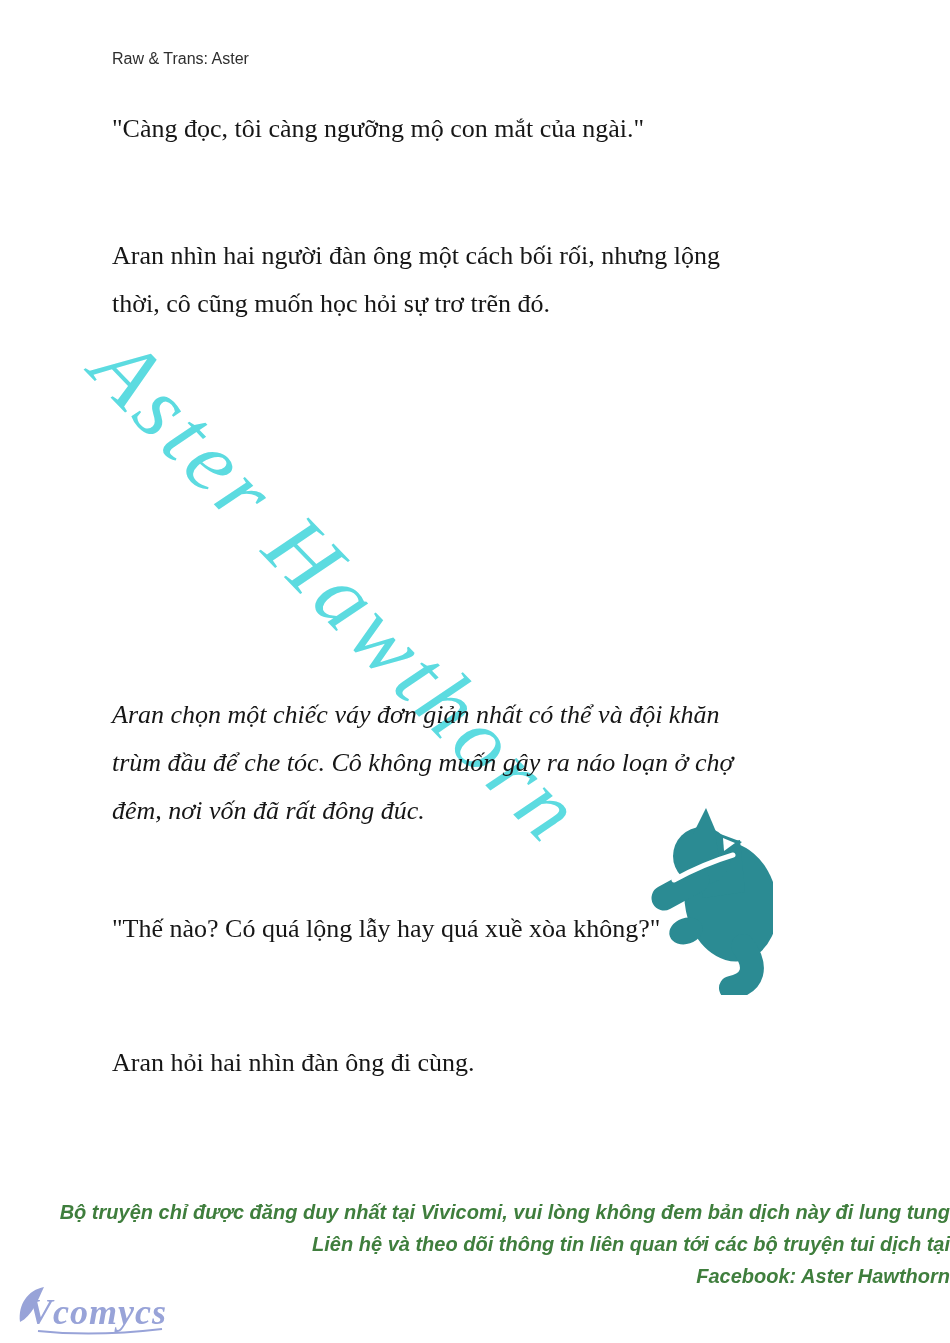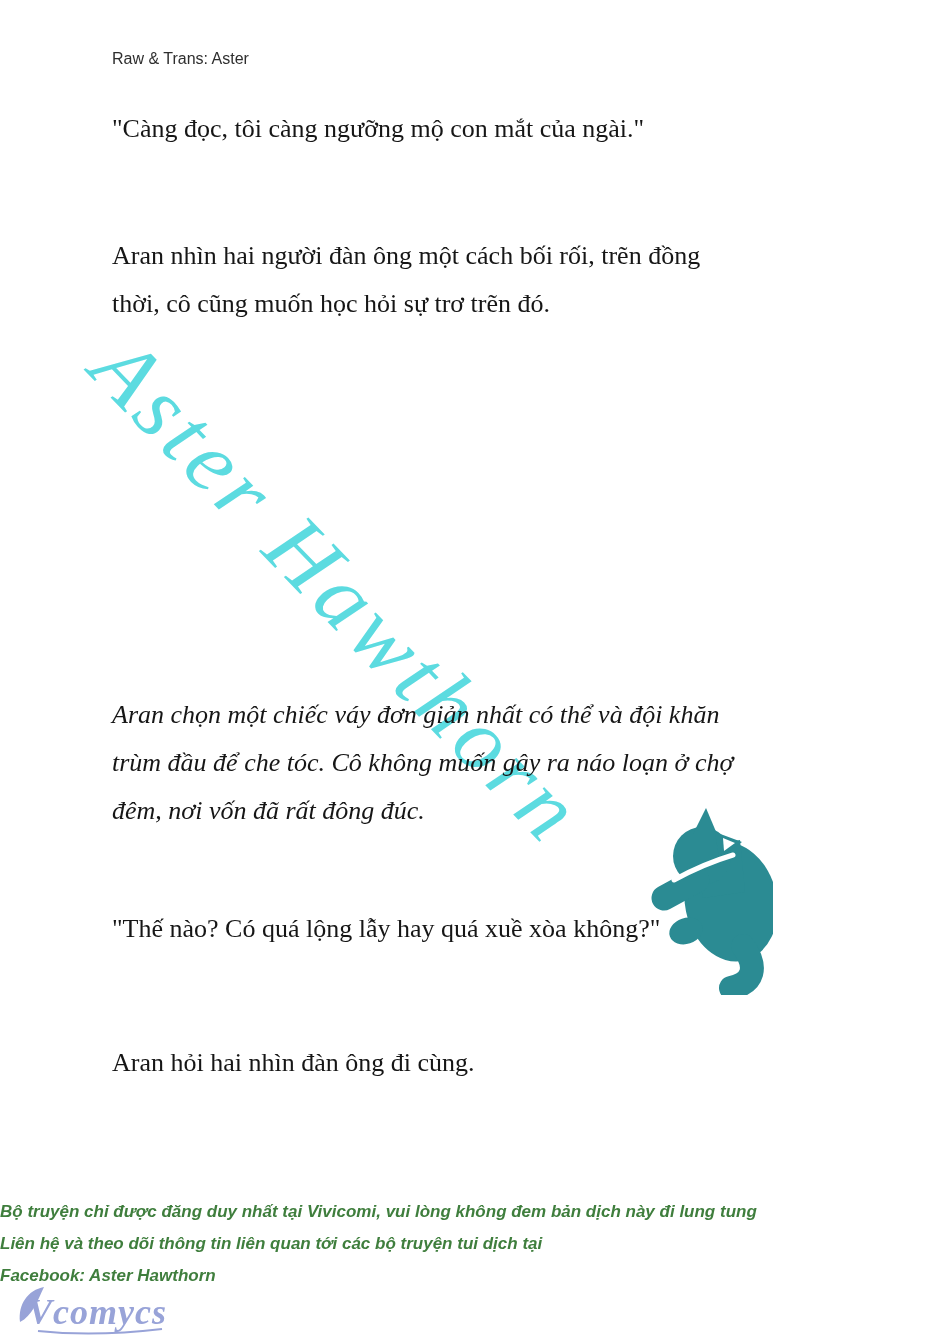--- a/index.html
+++ b/index.html
@@ -54,25 +54,25 @@
   .p0{top:105px;}
   .p1{top:232px;}
   .p2{top:412px;}
   .p3{top:691px;font-style:italic;}
   .p4{top:905px;}
   .p5{top:1039px;}
   .footer{
     position:absolute;
     left:0;top:1196px;width:950px;
     z-index:3;
-    text-align:left;
+    text-align:right;
     font-family:"Liberation Sans", sans-serif;
     font-weight:bold;
     font-style:italic;
-    font-size:17px;
+    font-size:20px;
     line-height:32px;
     color:var(--footer-green,#3f7e3d);
   }
   .footer .fline{white-space:nowrap;}
   .logo{
     position:absolute;
     left:14px;top:1282px;
     z-index:3;
   }
   .logo text{
@@ -100,21 +100,21 @@
     </g>
     <line x1="52" y1="80" x2="19" y2="98" stroke="var(--cat,#2b8b93)" stroke-width="25" stroke-linecap="round"></line>
     <path d="M 98,146 C 113,167 109,183 86,188" fill="none" stroke="var(--cat,#2b8b93)" stroke-width="24" stroke-linecap="round"></path>
     <path d="M 29,80 Q 58,64 88,55" fill="none" stroke="#ffffff" stroke-width="5" stroke-linecap="round"></path>
     <polygon points="78,38 90,43 79,51" fill="#ffffff"></polygon>
   </svg>
 
   <div class="credit">Raw &amp; Trans: Aster</div>
 
   <div class="para p0">"Càng đọc, tôi càng ngưỡng mộ con mắt của ngài."</div>
-  <div class="para p1">Aran nhìn hai người đàn ông một cách bối rối, trẽn đồng
+  <div class="para p1">Aran nhìn hai người đàn ông một cách bối rối, nhưng lộng
 thời, cô cũng muốn học hỏi sự trơ trẽn đó.</div>
   <div class="para p3">Aran chọn một chiếc váy đơn giản nhất có thể và đội khăn
 trùm đầu để che tóc. Cô không muốn gây ra náo loạn ở chợ
 đêm, nơi vốn đã rất đông đúc.</div>
   <div class="para p4">"Thế nào? Có quá lộng lẫy hay quá xuề xòa không?"</div>
   <div class="para p5">Aran hỏi hai nhìn đàn ông đi cùng.</div>
 
   <div class="footer">
     <div class="fline">Bộ truyện chỉ được đăng duy nhất tại Vivicomi, vui lòng không đem bản dịch này đi lung tung</div>
     <div class="fline">Liên hệ và theo dõi thông tin liên quan tới các bộ truyện tui dịch tại</div>

